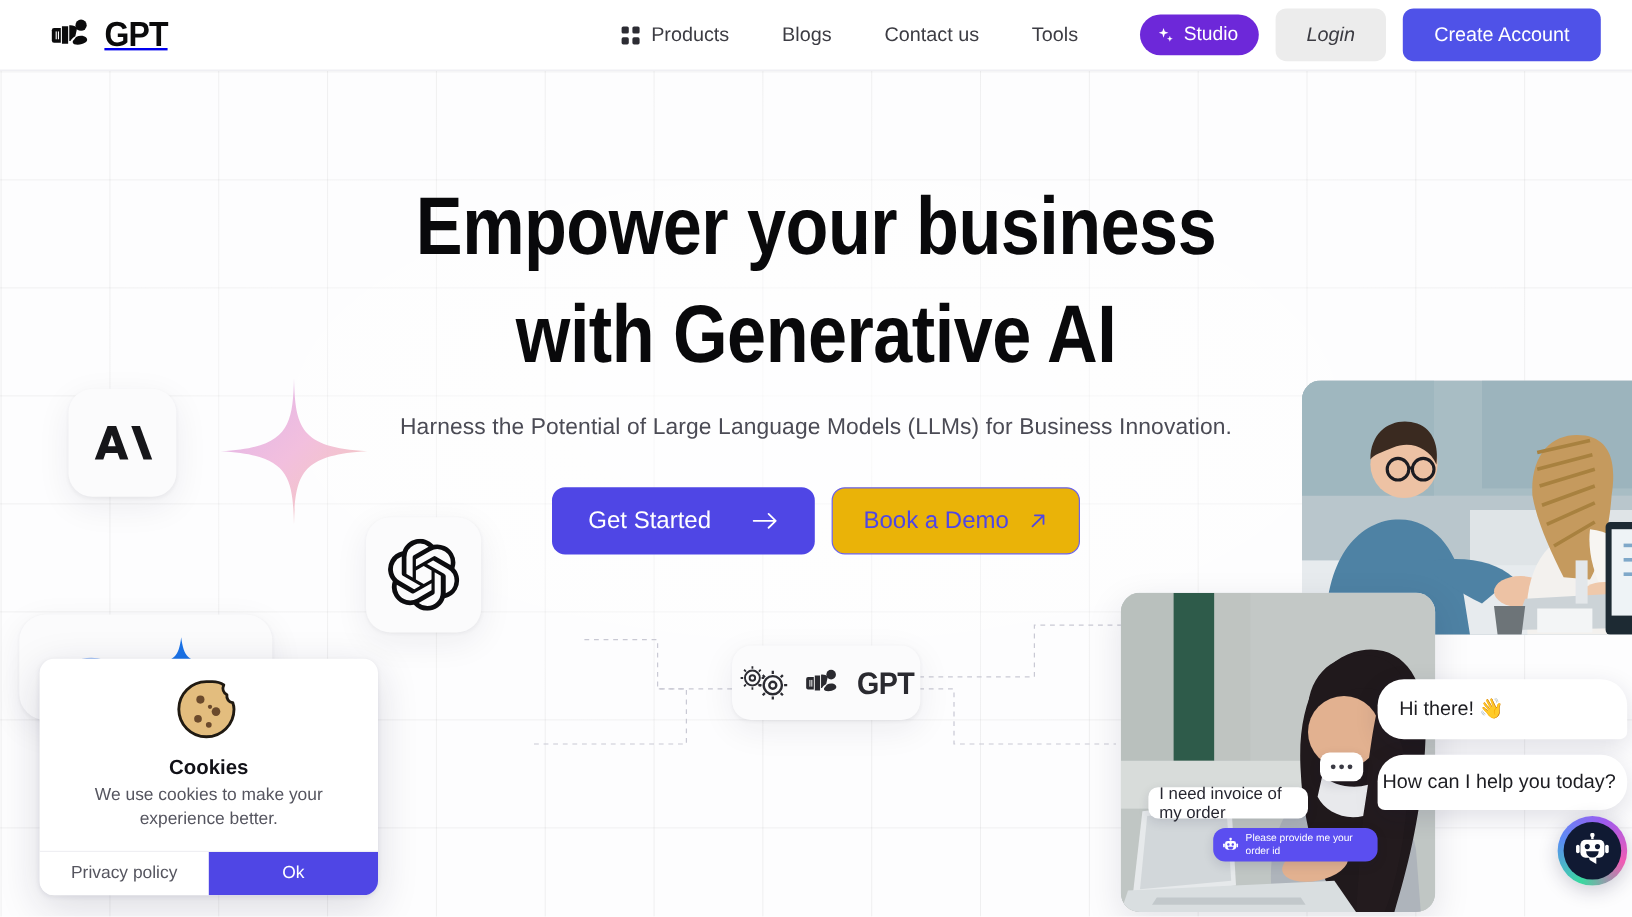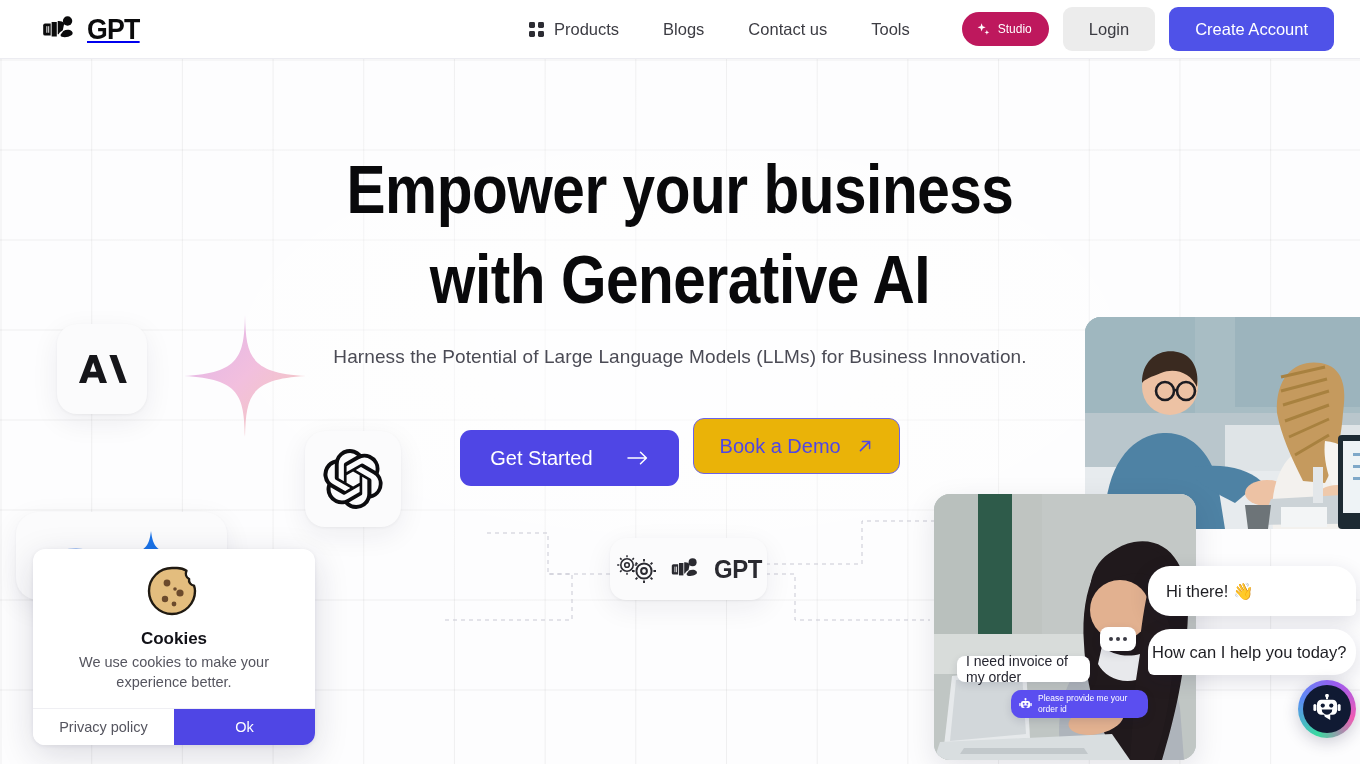--- a/index.html
+++ b/index.html
@@ -67,30 +67,30 @@
   }
   .grid-icon {
     display: grid; grid-template-columns: 6px 6px; grid-template-rows: 6px 6px;
     gap: 3px;
   }
   .grid-icon i { background: #2c2c33; border-radius: 1.4px; display: block; }
 
   .actions { display: flex; align-items: center; gap: 14px; margin-left: 30px; margin-right: 26px; }
   .btn-studio {
     display: flex; align-items: center; gap: 7px;
-    background: #be185d; color: #fff;
+    background: #6d28d9; color: #fff;
     border: none; border-radius: 999px;
     height: 34px; padding: 0 17px 0 14px;
-    font-size: 12px; cursor: pointer;
+    font-size: 16px; cursor: pointer;
     font-family: inherit;
   }
   .btn-login {
     background: #ececec; color: #3b3b42; border: none;
     border-radius: 9px; height: 44px; padding: 0 26px;
-    font-size: 16.5px; cursor: pointer; font-family: inherit;
+    font-size: 16.5px; cursor: pointer; font-family: inherit; font-style: italic;
   }
   .btn-create {
     background: #4f52e8; color: #fff; border: none;
     border-radius: 9px; height: 44px; padding: 0 26px;
     font-size: 16.5px; cursor: pointer; font-family: inherit;
   }
 
   
   .hero {
     position: absolute; left: 0; top: 59px; width: 1360px;
@@ -111,21 +111,21 @@
     font-size: 19px; color: #4b4b55; letter-spacing: 0.1px;
   }
   .cta-row {
     margin-top: 38px;
     display: flex; justify-content: center; align-items: center; gap: 14px;
   }
   .btn-primary {
     display: flex; align-items: center; gap: 34px;
     background: #4f46e5; color: #fff; border: none;
     border-radius: 11px; height: 56px; padding: 0 30px;
-    font-size: 20px; cursor: pointer; font-family: inherit; margin-top: 24px;
+    font-size: 20px; cursor: pointer; font-family: inherit;
   }
   .btn-outline {
     display: flex; align-items: center; gap: 16px;
     background: #eab308; color: #4f46e5;
     border: 1.6px solid #6b63ea;
     border-radius: 11px; height: 56px; padding: 0 26px;
     font-size: 20px; cursor: pointer; font-family: inherit;
   }
 
   

